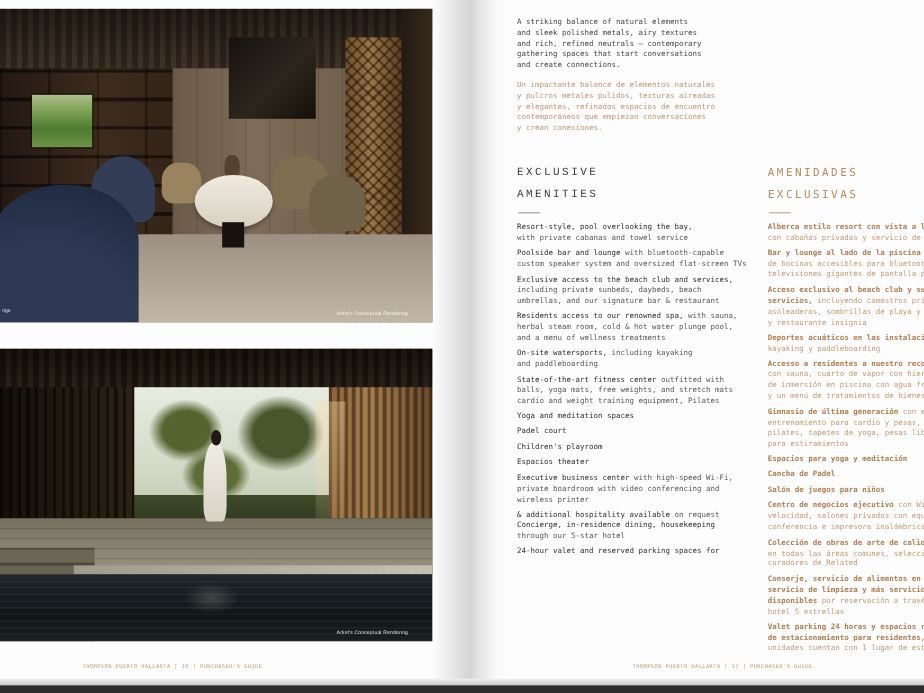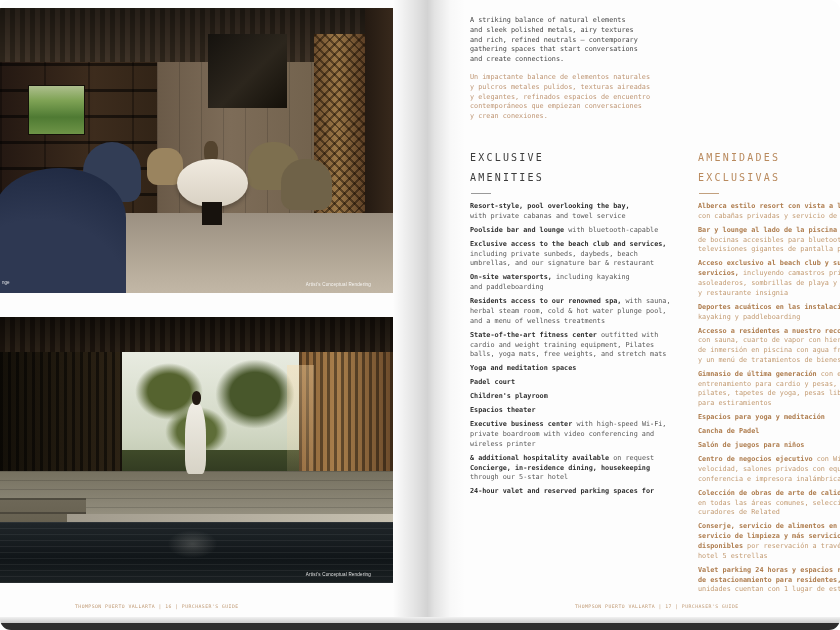--- a/index.html
+++ b/index.html
@@ -1,17 +1,17 @@
 <!DOCTYPE html>
 <html><head>
 <meta charset="utf-8">
 <style>
   html,body{margin:0;padding:0;background:#ffffff;}
   .stage{position:relative;width:840px;height:630px;background:#fdfdfd;overflow:hidden;
-         font-family:"DejaVu Sans Mono","Liberation Mono",monospace;border-radius:11px;}
+         font-family:"DejaVu Sans Mono","Liberation Mono",monospace;}
   .abs{position:absolute;}
 
   
   .photo{position:absolute;left:0;overflow:hidden;background:#6b5f50;}
   .photo-top{top:8px;width:393px;height:285px;}
   .photo-bottom{top:317px;width:393px;height:266px;}
   .layer{position:absolute;}
 
   
   .pt-base{inset:0;background:linear-gradient(180deg,#5d5043 0%,#6e6152 55%,#8d8172 72%,#a99d8d 100%);}
@@ -99,30 +99,30 @@
   .edge-dark{left:0;top:623px;width:840px;height:7px;background:#2d2d2d;}
 
   
   .tline{white-space:nowrap;line-height:9.8px;font-size:6.8px;}
   .intro-en{left:470px;top:16px;color:#474747;}
   .intro-es{left:470px;top:73px;color:#bf9674;}
   .col{top:148px;}
   .col-en{left:470px;width:228px;}
   .col-es{left:698px;width:170px;}
   .h-line{white-space:nowrap;font-size:10px;letter-spacing:2.2px;line-height:19.5px;}
-  .col-en .h-line{color:#3c3c3c;}
+  .col-en .h-line{color:#3c3c3c;font-family:Liberation Mono, monospace;}
   .col-es .h-line{color:#b98a5e;}
   .h-rule{width:20px;height:1px;margin:6px 0 0 1px;}
   .col-en .h-rule{background:#9a9a9a;}
   .col-es .h-rule{background:#c2a07e;}
   .am-list{margin-top:8px;}
   .am-item{margin-bottom:4.2px;}
   .am-line{white-space:nowrap;line-height:9.8px;font-size:6.8px;}
   .col-en .am-line{color:#585858;}
-  .col-en .am-b{font-weight:bold;color:#2f2f2f;}
+  .col-en .am-b{font-weight:normal;color:#2f2f2f;}
   .col-es .am-line{color:#c39b72;}
   .col-es .am-b{font-weight:bold;color:#ae7c4d;}
 
   .page-footer{white-space:nowrap;font-size:4.8px;letter-spacing:.45px;color:#c09a74;}
   .footer-left{left:75px;top:604px;}
   .footer-right{left:575px;top:604px;}
 </style>
 </head>
 <body>
 
@@ -198,39 +198,40 @@
         <div class="h-line">AMENITIES</div>
       </div>
     <div class="h-rule"></div>
     <div class="am-list">
         <div class="am-item">
           <div class="am-line"><span class="am-b">Resort-style, pool overlooking the bay,</span></div>
           <div class="am-line"><span>with private cabanas and towel service</span></div>
         </div>
         <div class="am-item">
           <div class="am-line"><span class="am-b">Poolside bar and lounge</span><span> with bluetooth-capable</span></div>
+          <div class="am-line"><span>custom speaker system and oversized flat-screen TVs</span></div>
         </div>
         <div class="am-item">
           <div class="am-line"><span class="am-b">Exclusive access to the beach club and services,</span></div>
           <div class="am-line"><span>including private sunbeds, daybeds, beach</span></div>
           <div class="am-line"><span>umbrellas, and our signature bar &amp; restaurant</span></div>
         </div>
         <div class="am-item">
-          <div class="am-line"><span class="am-b">On-site watersports,</span><span> including kayaking</span></div>
-          <div class="am-line"><span>and paddleboarding</span></div>
-        </div>
-        <div class="am-item">
           <div class="am-line"><span class="am-b">Residents access to our renowned spa,</span><span> with sauna,</span></div>
           <div class="am-line"><span>herbal steam room, cold &amp; hot water plunge pool,</span></div>
           <div class="am-line"><span>and a menu of wellness treatments</span></div>
         </div>
         <div class="am-item">
+          <div class="am-line"><span class="am-b">On-site watersports,</span><span> including kayaking</span></div>
+          <div class="am-line"><span>and paddleboarding</span></div>
+        </div>
+        <div class="am-item">
           <div class="am-line"><span class="am-b">State-of-the-art fitness center</span><span> outfitted with</span></div>
+          <div class="am-line"><span>balls, yoga mats, free weights, and stretch mats</span></div>
           <div class="am-line"><span>cardio and weight training equipment, Pilates</span></div>
-          <div class="am-line"><span>balls, yoga mats, free weights, and stretch mats</span></div>
         </div>
         <div class="am-item">
           <div class="am-line"><span class="am-b">Yoga and meditation spaces</span></div>
         </div>
         <div class="am-item">
           <div class="am-line"><span class="am-b">Padel court</span></div>
         </div>
         <div class="am-item">
           <div class="am-line"><span class="am-b">Children's playroom</span></div>
         </div>

